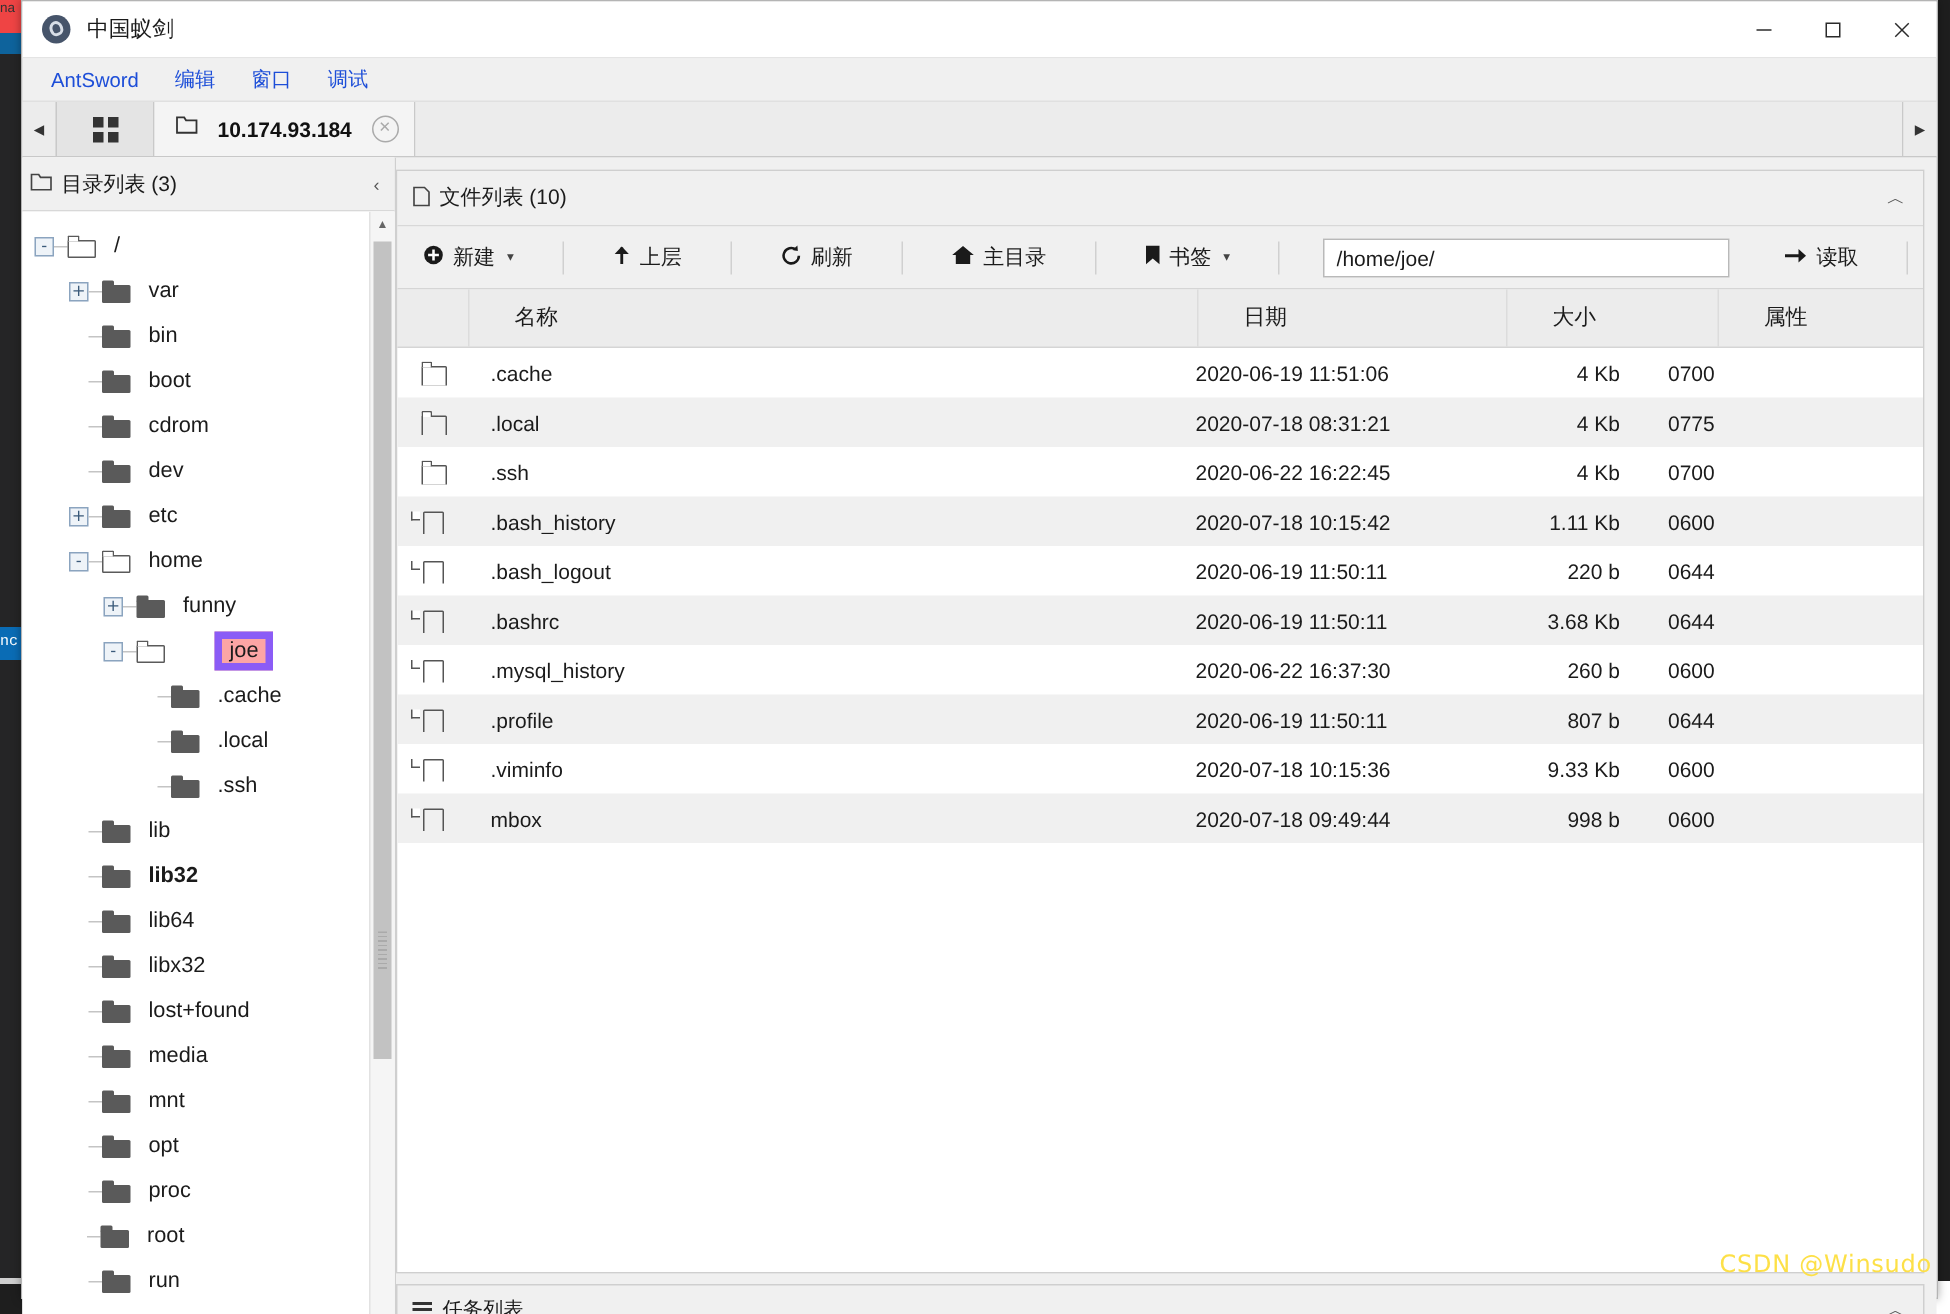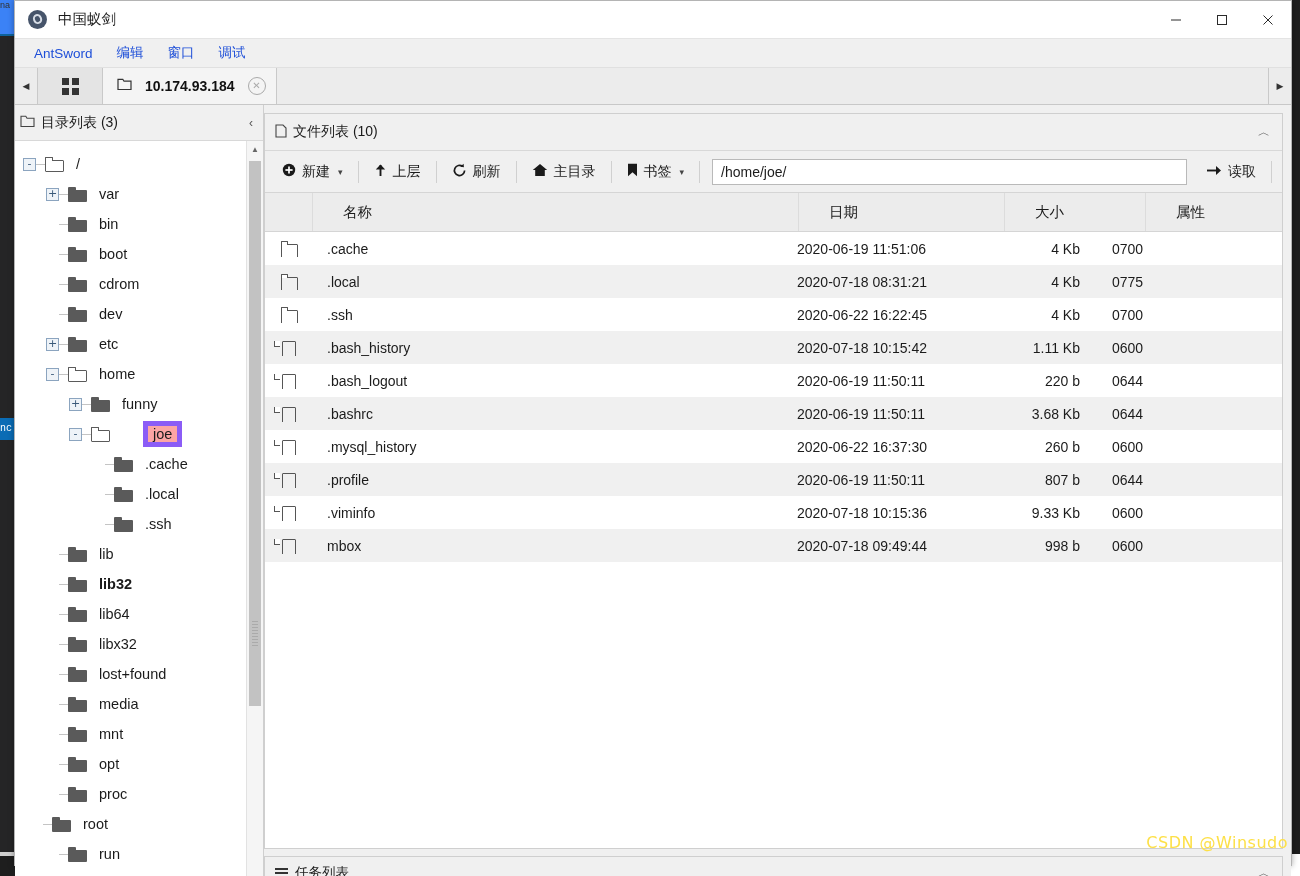--- a/index.html
+++ b/index.html
@@ -6,21 +6,21 @@
   body{
     width:1300px;height:876px;overflow:hidden;position:relative;
     font-family:"Liberation Sans","DejaVu Sans",sans-serif;
     background:#1e1e1e;
   }
   
   #bg-editor{position:absolute;inset:0;background:#1e1e1e;}
   #bg-sidebar-dark{position:absolute;left:0;top:0;width:14px;height:876px;background:#252526;}
   #bg-tabstrip{position:absolute;left:0;top:22px;width:14px;height:14px;background:#0e639c;}
   #bg-sel-line{position:absolute;left:0;top:418px;width:14px;height:22px;background:#0a6cb5;color:#fff;font-size:10px;font-family:"Liberation Mono",monospace;line-height:22px;}
-  #bg-white-strip{position:absolute;left:0;top:0;width:14px;height:34px;background:#3b82f6;color:#333;font-size:9px;font-family:"Liberation Sans",sans-serif;overflow:hidden;}
+  #bg-white-strip{position:absolute;left:0;top:0;width:14px;height:22px;background:#ef4444;color:#333;font-size:9px;font-family:"Liberation Sans",sans-serif;overflow:hidden;}
   #bg-bottom-band{position:absolute;left:0;bottom:0;width:1300px;height:22px;background:#fff;overflow:hidden;}
   #bg-bottom-dark{position:absolute;left:0;bottom:0;width:78px;height:22px;background:#1e1e1e;}
   #bg-warn{position:absolute;left:86px;bottom:0;width:1214px;height:20px;background:#fff;border-left:3px solid #d94040;
     font-size:11.5px;color:#1a1a1a;line-height:22px;padding-left:6px;box-sizing:border-box;white-space:nowrap;overflow:hidden;}
   #bg-bottom-scroll{position:absolute;left:0;bottom:20px;width:400px;height:4px;background:#cfcfcf;}
 
   
   #app-window{
     position:absolute;left:14px;top:0;width:1278px;height:866px;
     background:#f0f0f0;border:1px solid #b4b4b4;box-sizing:border-box;
@@ -74,21 +74,21 @@
   #tree-vscroll{width:16px;background:#f5f5f5;border-left:1px solid #e2e2e2;position:relative;flex:none;}
   .sb-arrow{height:16px;display:flex;align-items:center;justify-content:center;font-size:8px;color:#666;}
   #tree-thumb{position:absolute;left:2px;top:20px;width:12px;height:545px;background:#c2c2c2;}
   #tree-grip{position:absolute;left:5px;top:480px;width:6px;height:26px;
     background:repeating-linear-gradient(to bottom,#aaa 0 1px,transparent 1px 3px);}
 
   
   #file-panel{flex:1;display:flex;flex-direction:column;padding:8px 8px 8px 0;box-sizing:border-box;}
   #file-card{flex:1;display:flex;flex-direction:column;background:#fff;border:1px solid #cfcfcf;box-sizing:border-box;justify-content:flex-end;}
   #file-head{height:36px;background:#f0f0f0;display:flex;align-items:center;padding:0 12px 0 10px;border-bottom:1px solid #d8d8d8;}
-  #toolbar{height:41px;background:#f0f0f0;display:flex;align-items:center;border-bottom:1px solid #d5d5d5;padding:0 6px;gap:0;}
+  #toolbar{height:41px;background:#f0f0f0;display:flex;align-items:center;border-bottom:1px solid #d5d5d5;padding:0 6px;gap:17px;}
   .tb-btn{display:flex;align-items:center;gap:6px;font-size:14px;color:#1b1b1b;padding:5px 11px;white-space:nowrap;}
   .tb-caret{font-size:9px;color:#444;margin-left:2px;}
   .tb-sep{width:1px;height:22px;background:#d0d0d0;margin:0 4px;}
   #path-input{flex:1;height:26px;margin:0 8px;border:1px solid #b9b9b9;background:#fff;font-size:14px;
     color:#1b1b1b;padding:0 8px;box-sizing:border-box;font-family:"Liberation Sans",sans-serif;outline:none;}
   
   #thead{height:38px;background:#ececec;display:flex;align-items:center;border-bottom:1px solid #d5d5d5;gap:16px;}
   .th{font-size:14.5px;color:#1b1b1b;box-sizing:border-box;padding:0 14px;height:38px;line-height:38px;border-right:1px solid #dcdcdc;}
   .col-ico{width:48px;}
   .col-name{width:470px;}
@@ -325,21 +325,21 @@
               <span class="tdash"></span>
               <span class="fold closed"></span>
               <span class="tlabel">opt</span>
             </div>
             <div class="tnode" style="padding-left: 31px;">
               <span class="toggle-spacer"></span>
               <span class="tdash"></span>
               <span class="fold closed"></span>
               <span class="tlabel">proc</span>
             </div>
-            <div class="tnode" style="padding-left: 15px;">
+            <div class="tnode" style="padding-left: 30px;">
               <span class="toggle-spacer"></span>
               <span class="tdash"></span>
               <span class="fold closed"></span>
               <span class="tlabel">root</span>
             </div>
             <div class="tnode" style="padding-left: 31px;">
               <span class="toggle-spacer"></span>
               <span class="tdash"></span>
               <span class="fold closed"></span>
               <span class="tlabel">run</span>

